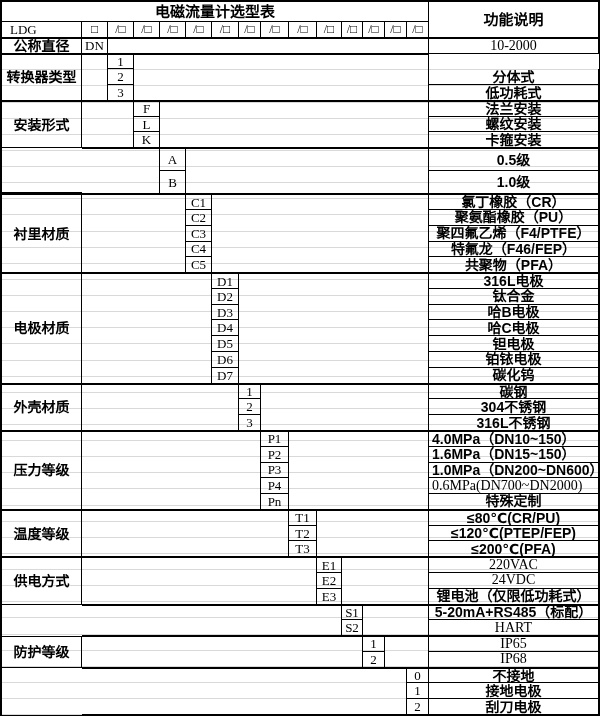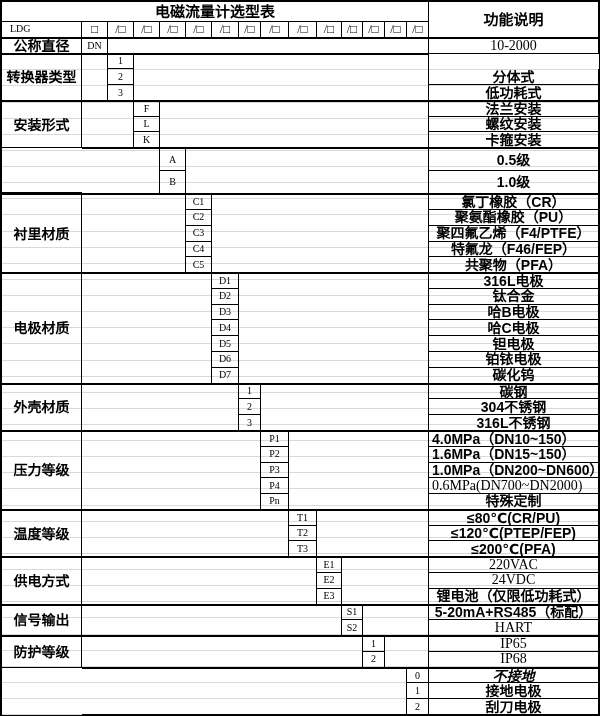--- a/index.html
+++ b/index.html
@@ -37,21 +37,21 @@
     line-height:1;
     font-size:14px;
     overflow:hidden;
     white-space:nowrap;
     box-sizing:border-box;
   }
   .gt{border-top:1px solid #000;}          
   .title{font-weight:bold;font-size:15px;font-family:"Liberation Sans","DejaVu Sans",sans-serif;}
   .fhead{font-weight:bold;font-size:15px;font-family:"Liberation Sans","DejaVu Sans",sans-serif;}
   .label{font-weight:bold;font-size:14px;font-family:"Liberation Sans","DejaVu Sans",sans-serif;letter-spacing:0px;}
-  .code{font-size:10px;font-family:"Liberation Serif","DejaVu Serif",serif;}
+  .code{font-size:13px;font-family:"Liberation Serif","DejaVu Serif",serif;}
   .box{font-size:12px;}
   .left{justify-content:flex-start;padding-left:8px;}
   .desc{font-size:14px;}
   .desc.zh{font-weight:bold;font-family:"Liberation Sans","DejaVu Sans",sans-serif;}
   .al{justify-content:flex-start;padding-left:3px;}
 </style>
 </head>
 <body>
 
 <div class="sheet">
@@ -174,35 +174,34 @@
       <div class="cell gt" style="grid-area: 32 / 11 / 35 / 16;"></div>
       <div class="cell label gt" style="grid-area: 35 / 1 / 38 / 2;">供电方式</div>
       <div class="cell gt" style="grid-area: 35 / 2 / 38 / 11;"></div>
       <div class="cell code gt" style="grid-area: 35 / 11 / 36 / 12;">E1</div>
       <div class="cell desc gt" style="grid-area: 35 / 16 / 36 / 17;">220VAC</div>
       <div class="cell code" style="grid-area: 36 / 11 / 37 / 12;">E2</div>
       <div class="cell desc" style="grid-area: 36 / 16 / 37 / 17;">24VDC</div>
       <div class="cell code" style="grid-area: 37 / 11 / 38 / 12;">E3</div>
       <div class="cell desc zh" style="grid-area: 37 / 16 / 38 / 17;">锂电池（仅限低功耗式）</div>
       <div class="cell gt" style="grid-area: 35 / 12 / 38 / 16;"></div>
-      <div class="cell label gt" style="grid-area: 38 / 1 / 40 / 2;">信号输出</div>
       <div class="cell gt" style="grid-area: 38 / 2 / 40 / 12;"></div>
       <div class="cell code gt" style="grid-area: 38 / 12 / 39 / 13;">S1</div>
       <div class="cell desc zh gt" style="grid-area: 38 / 16 / 39 / 17;">5-20mA+RS485（标配）</div>
       <div class="cell code" style="grid-area: 39 / 12 / 40 / 13;">S2</div>
       <div class="cell desc" style="grid-area: 39 / 16 / 40 / 17;">HART</div>
       <div class="cell gt" style="grid-area: 38 / 13 / 40 / 16;"></div>
       <div class="cell label gt" style="grid-area: 40 / 1 / 42 / 2;">防护等级</div>
       <div class="cell gt" style="grid-area: 40 / 2 / 42 / 13;"></div>
       <div class="cell code gt" style="grid-area: 40 / 13 / 41 / 14;">1</div>
       <div class="cell desc gt" style="grid-area: 40 / 16 / 41 / 17;">IP65</div>
       <div class="cell code" style="grid-area: 41 / 13 / 42 / 14;">2</div>
       <div class="cell desc" style="grid-area: 41 / 16 / 42 / 17;">IP68</div>
       <div class="cell gt" style="grid-area: 40 / 14 / 42 / 16;"></div>
       <div class="cell gt" style="grid-area: 42 / 2 / 45 / 15;"></div>
       <div class="cell code gt" style="grid-area: 42 / 15 / 43 / 16;">0</div>
-      <div class="cell desc zh gt" style="grid-area: 42 / 16 / 43 / 17; font-style: italic;">不接地</div>
+      <div class="cell desc zh gt" style="grid-area: 42 / 16 / 43 / 17;">不接地</div>
       <div class="cell code" style="grid-area: 43 / 15 / 44 / 16;">1</div>
       <div class="cell desc zh" style="grid-area: 43 / 16 / 44 / 17; text-align: center;">接地电极</div>
       <div class="cell code" style="grid-area: 44 / 15 / 45 / 16;">2</div>
       <div class="cell desc zh" style="grid-area: 44 / 16 / 45 / 17;">刮刀电极</div>
     </div>
 </div>
 
 </body></html>

